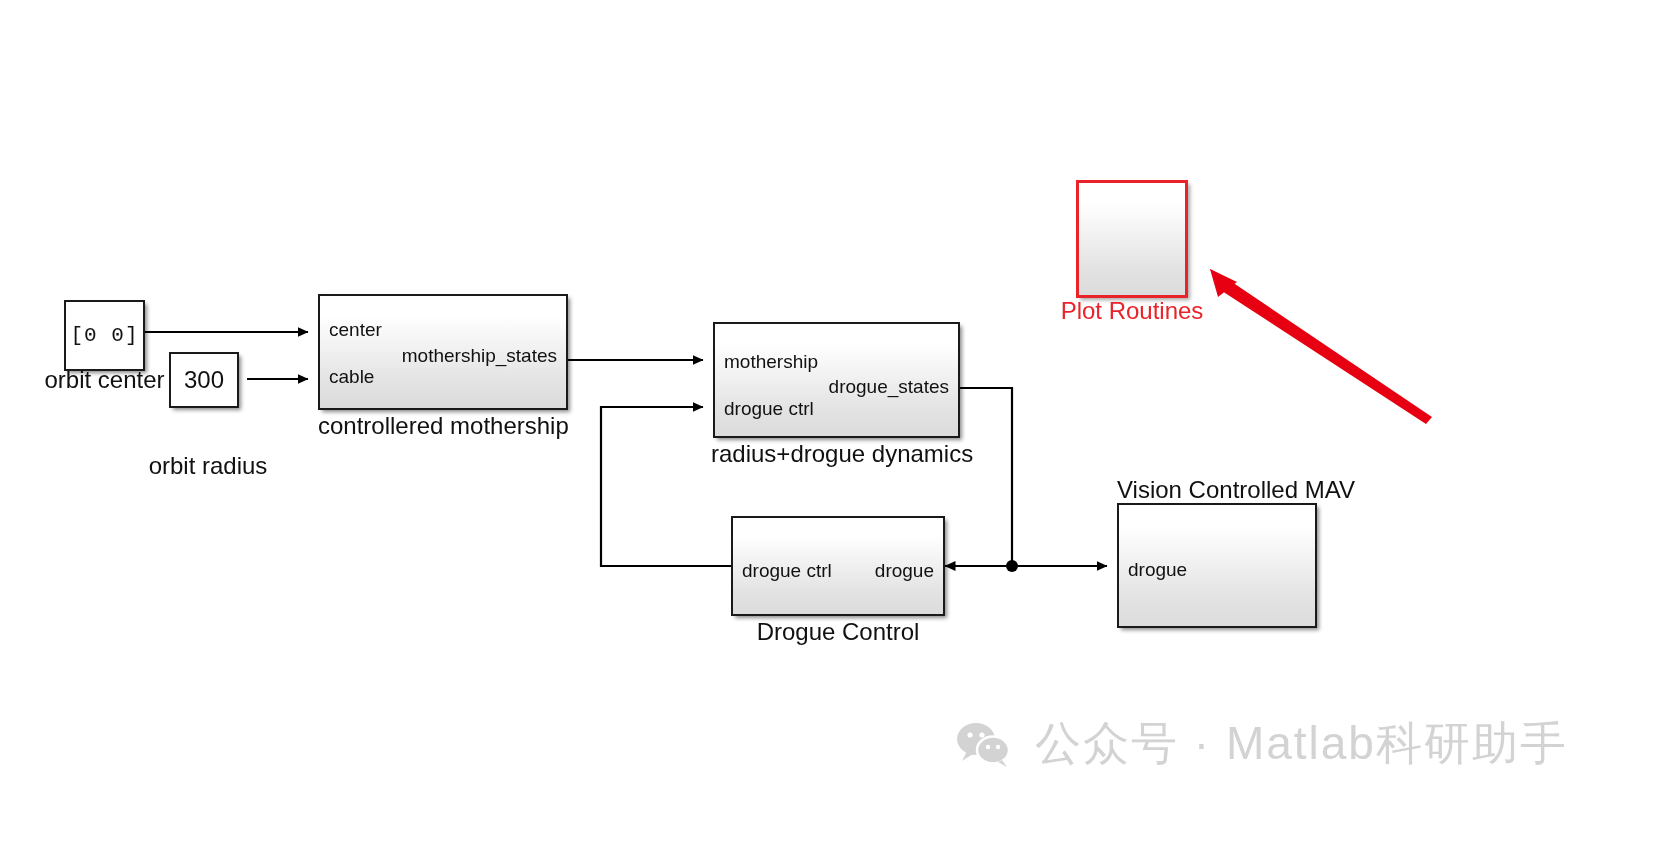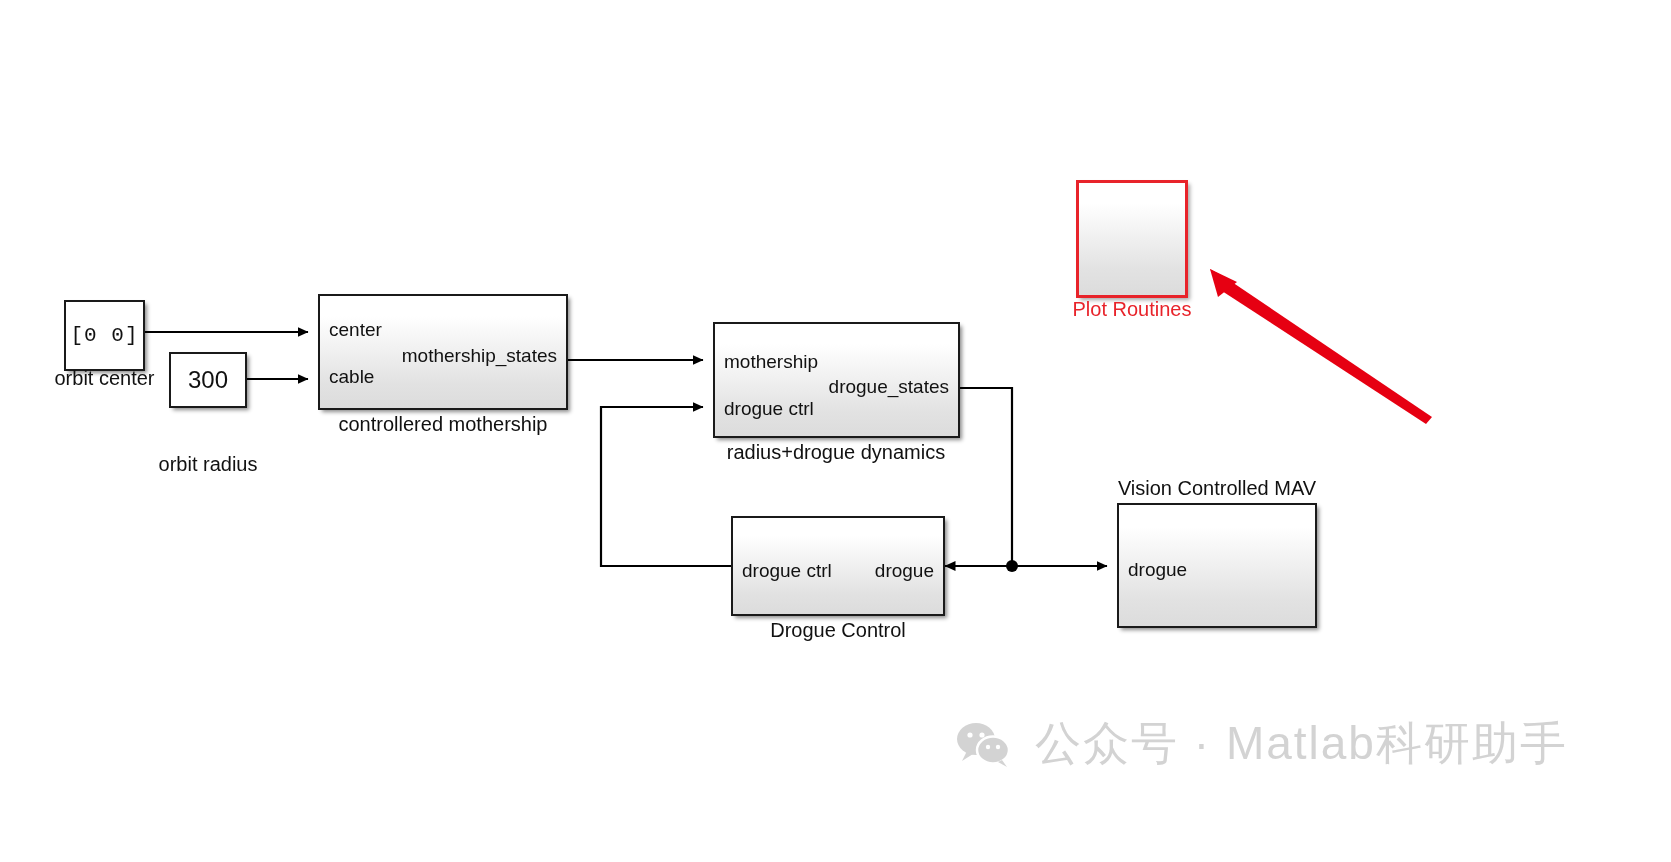--- a/index.html
+++ b/index.html
@@ -67,21 +67,21 @@
     color: #111111;
     white-space: nowrap;
     line-height: 1;
   }
   .port.in  { left: 9px; }
   .port.out { right: 9px; }
 
   
   .caption {
     position: absolute;
-    font-size: 20px;
+    font-size: 24px;
     color: #111111;
     white-space: nowrap;
     text-align: center;
     line-height: 1;
   }
 
   
   .block.highlight {
     border: 3px solid #e8232a;
     box-shadow: 3px 3px 4px -1px rgba(0,0,0,0.35);
@@ -150,21 +150,21 @@
     </g>
 
     <circle cx="1012" cy="566" r="6" fill="#000000"></circle>
   </svg>
 
   <div class="block constant" style="left:64px; top:300px; width:81px; height:71px;">
     <span class="constant-text">[0  0]</span>
   </div>
   <div class="caption" style="left:14px; top:368px; width:181px;">orbit center</div>
 
-  <div class="block constant" style="left:169px; top:352px; width:78px; height:56px;">
+  <div class="block constant" style="left:169px; top:352px; width:70px; height:56px;">
     <span class="constant-text num">300</span>
   </div>
   <div class="caption" style="left:118px; top:414px; width:180px;margin-top:40px;">orbit radius</div>
 
   <div class="block subsystem" style="left:318px; top:294px; width:250px; height:116px;">
     <span class="port in" style="top:24px;">center</span>
     <span class="port in" style="top:71px;">cable</span>
     <span class="port out" style="top:50px;">mothership_states</span>
   </div>
   <div class="caption" style="left:318px; top:414px; width:250px;">controllered mothership</div>

